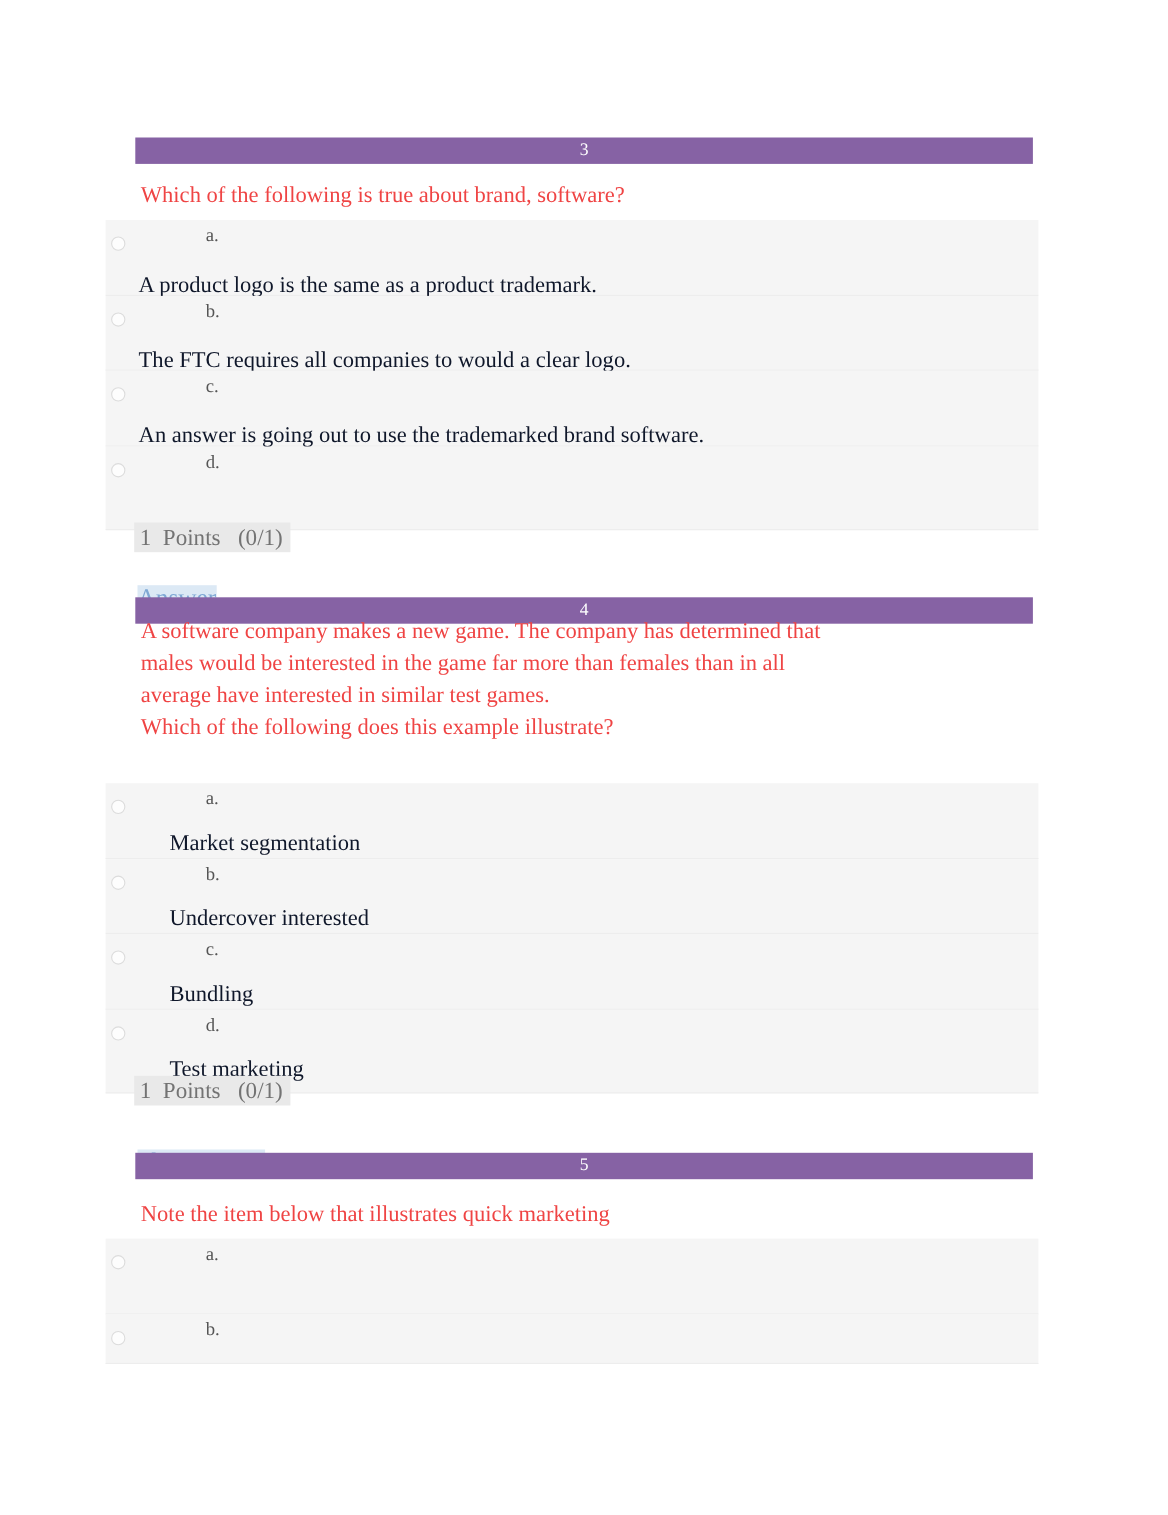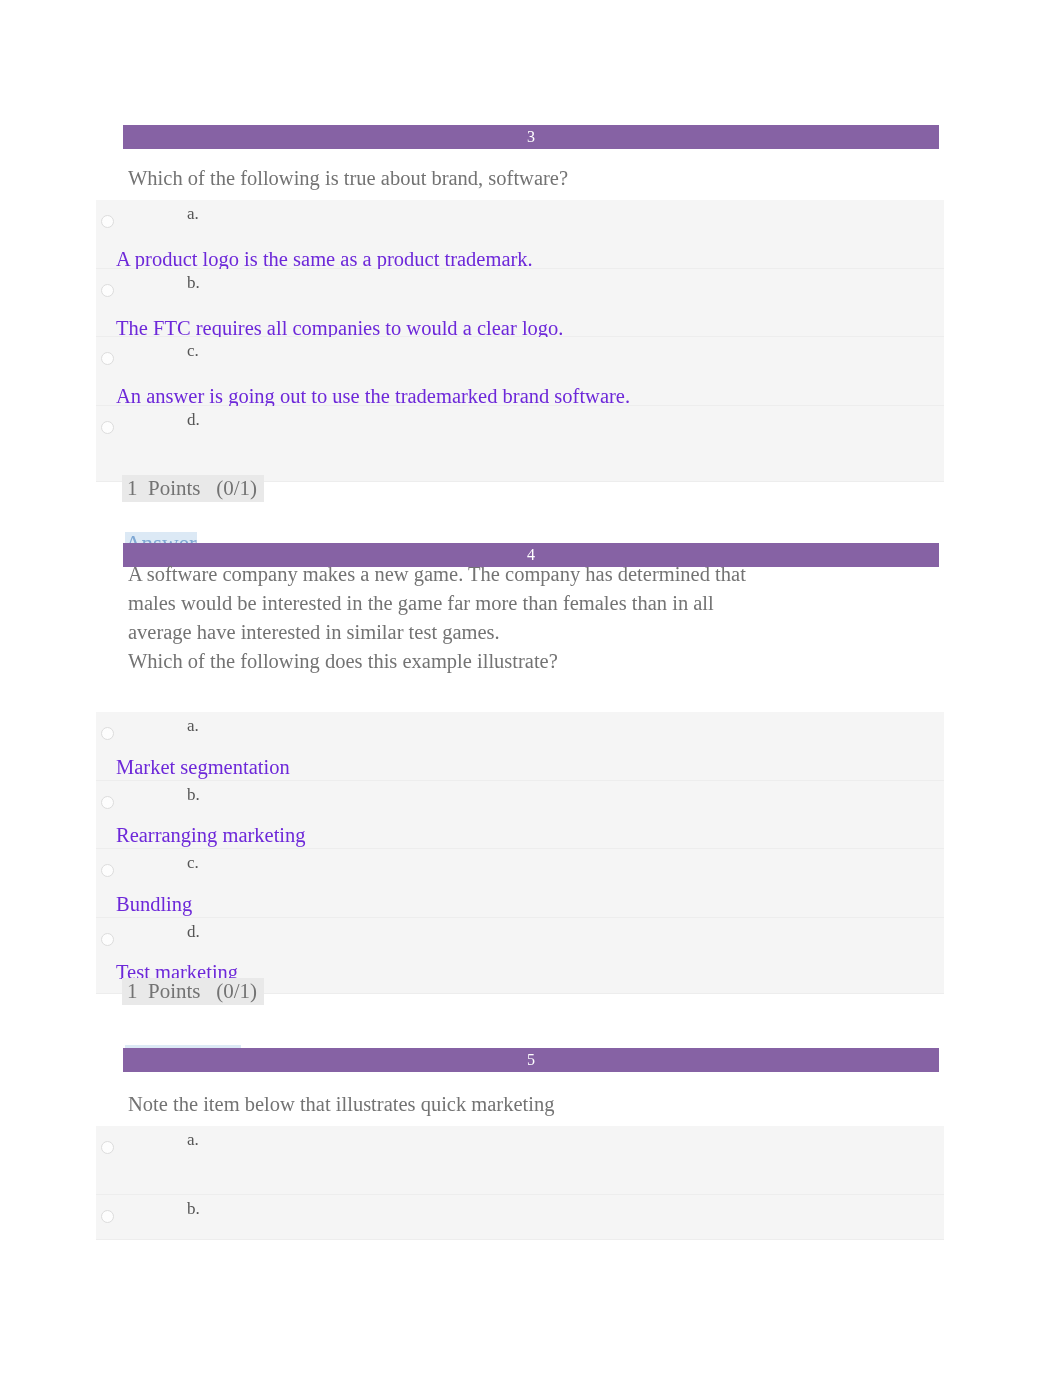--- a/index.html
+++ b/index.html
@@ -6,32 +6,32 @@
   html,body{margin:0;padding:0;background:#ffffff;}
   body{width:1062px;height:1377px;font-family:"Liberation Serif",serif;color:#000;overflow:hidden;}
   .page{position:relative;width:1062px;height:1377px;background:#ffffff;}
 
   
   .qbar{position:absolute;left:123px;width:816px;height:24px;background:#8662a4;}
   .qbar .num{position:absolute;left:50%;top:4px;transform:translateX(-50%);
              color:#ffffff;font-size:16px;font-family:"Liberation Serif",serif;line-height:16px;}
 
   
-  .qtext{position:absolute;left:128px;font-size:20.5px;color:#737373;line-height:29px;white-space:pre-line;}
+  .qtext{position:absolute;left:128px;font-size:20.5px;color:#ef4444;line-height:29px;white-space:pre-line;}
 
   
   .opts{position:absolute;left:96px;width:848px;}
   .optrow{position:relative;background:#f5f5f5;border-bottom:1px solid #ededed;height:67.5px;}
   .optrow.tall{height:75px;}
   .optrow.short{height:44px;}
   .radio{position:absolute;left:5px;top:15px;width:13px;height:13px;
          border:1px solid #dcdcdc;border-radius:50%;background:#fdfdfd;box-sizing:border-box;}
   .lbl{position:absolute;left:91px;top:4px;font-size:17px;color:#555555;}
-  .otext{position:absolute;left:20px;top:48px;font-size:20.5px;color:#6d28d9;white-space:nowrap;}
-  .q4 .otext{top:43.5px;}
+  .otext{position:absolute;left:30px;top:48px;font-size:20.5px;color:#0f172a;white-space:nowrap;}
+  .q4 .otext{top:43.5px;margin-left:28px;}
 
   
   .score{position:absolute;left:122px;font-size:21px;color:#737373;white-space:pre;}
   .score span{background:#e9e9e9;padding:1px 7px 2px 5px;}
 
   
   .link{position:absolute;left:125px;color:#7fa8d4;font-size:23px;
         text-decoration:underline;background:#dce9f5;line-height:23px;margin-top:18px;}
 
   
@@ -83,21 +83,21 @@
 Which of the following does this example illustrate?</div>
   <div class="opts q4" id="opts-q4">
     <div class="optrow">
       <span class="radio"></span>
       <span class="lbl">a.</span>
       <span class="otext">Market segmentation</span>
     </div>
     <div class="optrow">
       <span class="radio"></span>
       <span class="lbl">b.</span>
-      <span class="otext">Rearranging marketing</span>
+      <span class="otext">Undercover interested</span>
     </div>
     <div class="optrow">
       <span class="radio"></span>
       <span class="lbl">c.</span>
       <span class="otext">Bundling</span>
     </div>
     <div class="optrow tall">
       <span class="radio"></span>
       <span class="lbl">d.</span>
       <span class="otext">Test marketing</span>

